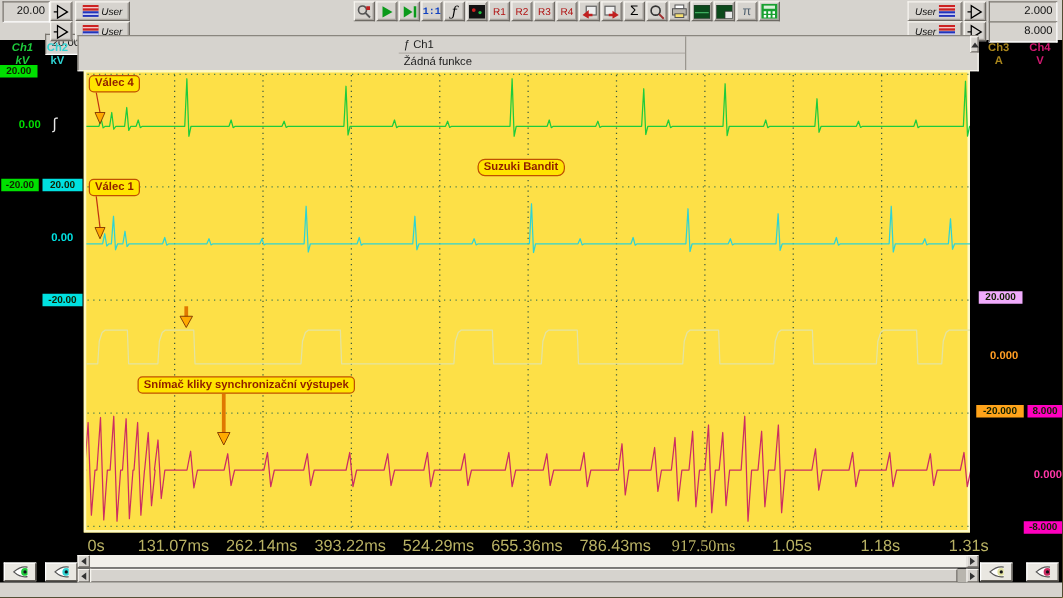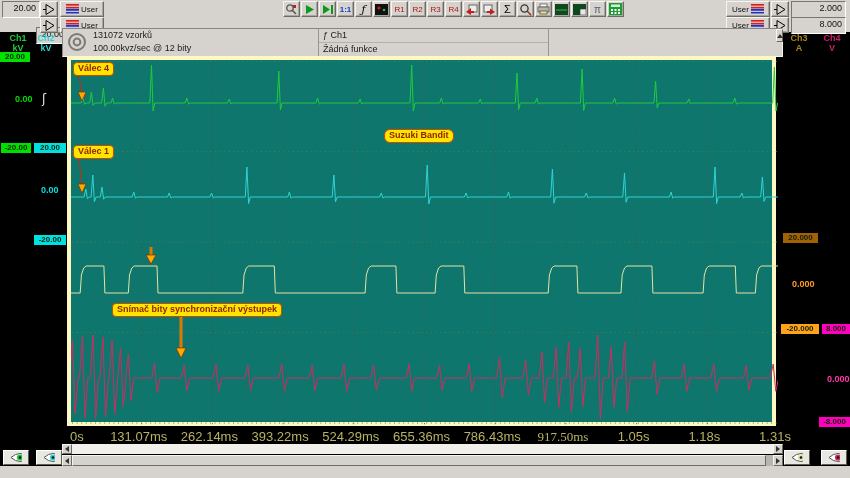--- a/index.html
+++ b/index.html
@@ -6,48 +6,48 @@
   #screen{position:relative;width:850px;height:478px;background:#000;overflow:hidden;
           font-family:"Liberation Sans","DejaVu Sans",sans-serif;-webkit-font-smoothing:none;}
   
   #topbar{position:absolute;left:0;top:0;width:850px;height:32px;background:#d6d3ce;}
   .vbox{position:absolute;height:14px;background:#d6d3ce;border:1px solid;
         border-color:#7a766f #ffffff #ffffff #7a766f;font-size:9px;color:#111;
         text-align:right;padding:1px 3px 0 0;box-sizing:content-box;}
   .btn3d{position:absolute;background:#d6d3ce;border:1px solid;
          border-color:#f7f5f0 #6e6a64 #6e6a64 #f7f5f0;box-shadow:inset -1px -1px 0 #a8a49e;
          display:flex;align-items:center;justify-content:center;box-sizing:border-box;}
-  .userbtn{font-size:8px;color:#111;gap:2px;}
+  .userbtn{font-size:8px;color:#111;gap:2px;font-style:italic;}
   #toolbar{position:absolute;left:283px;top:1px;display:flex;gap:1px;}
   #toolbar .tbtn{position:relative;width:17px;height:16px;background:#d6d3ce;border:1px solid;
      border-color:#f7f5f0 #6e6a64 #6e6a64 #f7f5f0;box-shadow:inset -1px -1px 0 #a8a49e;
      display:flex;align-items:center;justify-content:center;font-size:9px;padding:0;}
-  .lbl-blue{color:#1040c0;font-weight:bold;font-size:8px;}
+  .lbl-blue{color:#1040c0;font-weight:bold;font-size:8px;font-family:Liberation Mono, monospace;}
   .lbl-red{color:#b01010;font-size:8px;}
   .lbl-fn{font-family:"DejaVu Serif",serif;font-style:italic;font-size:11px;color:#000;}
   .lbl-sum{font-size:11px;color:#000;}
   .lbl-pi{font-size:10px;color:#506070;}
   
   #header{position:absolute;left:62px;top:28px;width:721px;height:29px;background:#d6d3ce;
           border:1px solid;border-color:#8a867f #f5f3ee #f5f3ee #8a867f;box-sizing:border-box;
           font-size:9px;color:#1a1a1a;}
   .hsec{position:absolute;top:0;height:27px;border-right:1px solid #9a968f;}
   .hrow{height:13px;line-height:13px;padding-left:4px;white-space:nowrap;overflow:hidden;}
   .hdiv{border-bottom:1px solid #b4b0a9;}
   #recicon{position:absolute;left:4px;top:3px;}
   #hdr-mini{position:absolute;left:776px;top:29px;width:7px;height:13px;}
   
   .chlab{position:absolute;width:26px;text-align:center;font-size:9px;font-weight:bold;line-height:10px;}
   
   .badge{position:absolute;height:10px;line-height:10px;font-size:8px;font-weight:bold;
          text-align:center;color:#102000;z-index:30;}
   .freelab{position:absolute;font-size:9px;font-weight:bold;z-index:30;}
   
-  #plot{position:absolute;left:67px;top:56px;width:709px;height:370px;border:4px solid #fef9c3;
-        background:#0f766e;box-sizing:border-box;}
+  #plot{position:absolute;left:67px;top:56px;width:709px;height:370px;border:2px solid #fef9c3;
+        background:#fde047;box-sizing:border-box;}
   #plot svg{position:absolute;left:0;top:0;}
   .pill{position:absolute;background:#ffe400;border:1px solid #c05000;color:#8f1d00;
         font-size:9px;font-weight:bold;padding:0px 4px 1px 4px;border-radius:4px;
         white-space:nowrap;z-index:20;line-height:11px;}
   #trig{position:absolute;left:42px;top:92px;color:#e8e8e8;font-size:12px;z-index:31;
         font-family:"DejaVu Sans",sans-serif;}
   
   #taxis{position:absolute;left:68px;top:429px;width:740px;height:12px;font-size:13px;color:#b9b264;}
   #taxis span{position:absolute;top:0;white-space:nowrap;}
   
@@ -233,52 +233,42 @@
             <rect x="9" y="6" width="2" height="2"></rect>
             <rect x="2" y="9" width="2" height="2"></rect>
             <rect x="5.5" y="9" width="2" height="2"></rect>
             <rect x="9" y="9" width="2" height="2"></rect>
           </g>
         </svg>
       </button>
     </div>
 
   <div id="header">
-    <div class="hsec" style="left:0;width:255px;">
-      <span id="recicon">
-        <svg width="20" height="20">
-            <circle cx="10" cy="10" r="8" fill="none" stroke="#7d7a74" stroke-width="2"></circle>
-            <circle cx="10" cy="10" r="3.4" fill="none" stroke="#7d7a74" stroke-width="2"></circle>
-          </svg>
-      </span>
-      <div class="hrow" style="padding-left:30px;">131072 vzorků</div>
-      <div class="hrow" style="padding-left:30px;">100.00kvz/sec @ 12 bity</div>
-    </div>
     <div class="hsec" style="left:256px;width:229px;">
       <div class="hrow hdiv">ƒ Ch1</div>
       <div class="hrow">Žádná funkce</div>
     </div>
   </div>
   <div id="hdr-mini" class="sbtn">
       <span class="tri-u"></span>
     </div>
 
-  <div class="chlab" style="left:5px;top:33px;color:#1ecb3c;"><span>Ch1</span><br><span>kV</span></div>
+  <div class="chlab" style="left:5px;top:33px;color:#1ecb3c;font-style:italic;"><span>Ch1</span><br><span>kV</span></div>
   <div class="chlab" style="left:33px;top:33px;color:#2fd3d3;"><span>Ch2</span><br><span>kV</span></div>
   <div class="chlab" style="left:786px;top:33px;color:#a8851c;"><span>Ch3</span><br><span>A</span></div>
   <div class="chlab" style="left:819px;top:33px;color:#d01870;text-align:center;"><span>Ch4</span><br><span>V</span></div>
 
   <div class="badge" style="left:0;top:52px;width:30px;background:#00e000;">20.00</div>
   <div class="freelab" style="left:15px;top:94px;color:#00dd00;">0.00</div>
   <div id="trig">ʃ</div>
   <div class="badge" style="left:1px;top:143px;width:30px;background:#00e000;">-20.00</div>
   <div class="badge" style="left:34px;top:143px;width:32px;background:#00e0e0;">20.00</div>
   <div class="freelab" style="left:41px;top:185px;color:#00e0e0;">0.00</div>
   <div class="badge" style="left:34px;top:235px;width:32px;background:#00e0e0;">-20.00</div>
-  <div class="badge" style="left:783px;top:233px;width:35px;background:#a16207;">20.000</div>
+  <div class="badge" style="left:783px;top:233px;width:35px;background:#f0abfc;">20.000</div>
   <div class="freelab" style="left:792px;top:279px;color:#ff9d23;">0.000</div>
   <div class="badge" style="left:781px;top:324px;width:38px;background:#ffa31a;">-20.000</div>
   <div class="badge" style="left:822px;top:324px;width:28px;background:#ff00bf;">8.000</div>
   <div class="freelab" style="left:827px;top:374px;color:#ff37a7;">0.000</div>
   <div class="badge" style="left:819px;top:417px;width:31px;background:#ff00bf;">-8.000</div>
 
   <div id="plot">
     <svg id="scope-svg" width="707" height="368" viewBox="0 0 707 368">
         <line x1="70.7" y1="2" x2="70.7" y2="366" stroke="#3f5c3f" stroke-width="1" stroke-dasharray="1,3.2"></line>
         <line x1="141.4" y1="2" x2="141.4" y2="366" stroke="#3f5c3f" stroke-width="1" stroke-dasharray="1,3.2"></line>
@@ -303,21 +293,21 @@
 <line x1="8" y1="99" x2="11" y2="124" stroke="#c03010" stroke-width="1"></line>
 <polygon points="7,124 15,124 11,133" fill="#ffaa00" stroke="#7a3000" stroke-width="0.7"></polygon>
 <line x1="80" y1="187" x2="80" y2="196" stroke="#e07800" stroke-width="3"></line>
 <polygon points="75,195 85,195 80,204" fill="#ffaa00" stroke="#7a3000" stroke-width="0.7"></polygon>
 <line x1="110" y1="257" x2="110" y2="289" stroke="#e07800" stroke-width="3"></line>
 <polygon points="105,288 115,288 110,298" fill="#ffaa00" stroke="#7a3000" stroke-width="0.7"></polygon>
       </svg>
     <div class="pill" style="left:2px;top:2px;">Válec 4</div>
     <div class="pill" style="left:2px;top:85px;">Válec 1</div>
     <div class="pill" style="left:313px;top:69px;border-radius:6px;">Suzuki Bandit</div>
-    <div class="pill" style="left:41px;top:243px;">Snímač bity synchronizační výstupek</div>
+    <div class="pill" style="left:41px;top:243px;">Snímač kliky synchronizační výstupek</div>
   </div>
 
   <div id="taxis">
       <span style="left: 2px;">0s</span>
       <span style="left: 70.7px; transform: translateX(-50%);">131.07ms</span>
       <span style="left: 141.4px; transform: translateX(-50%);">262.14ms</span>
       <span style="left: 212.1px; transform: translateX(-50%);">393.22ms</span>
       <span style="left: 282.8px; transform: translateX(-50%);">524.29ms</span>
       <span style="left: 353.5px; transform: translateX(-50%);">655.36ms</span>
       <span style="left: 424.2px; transform: translateX(-50%);">786.43ms</span>

